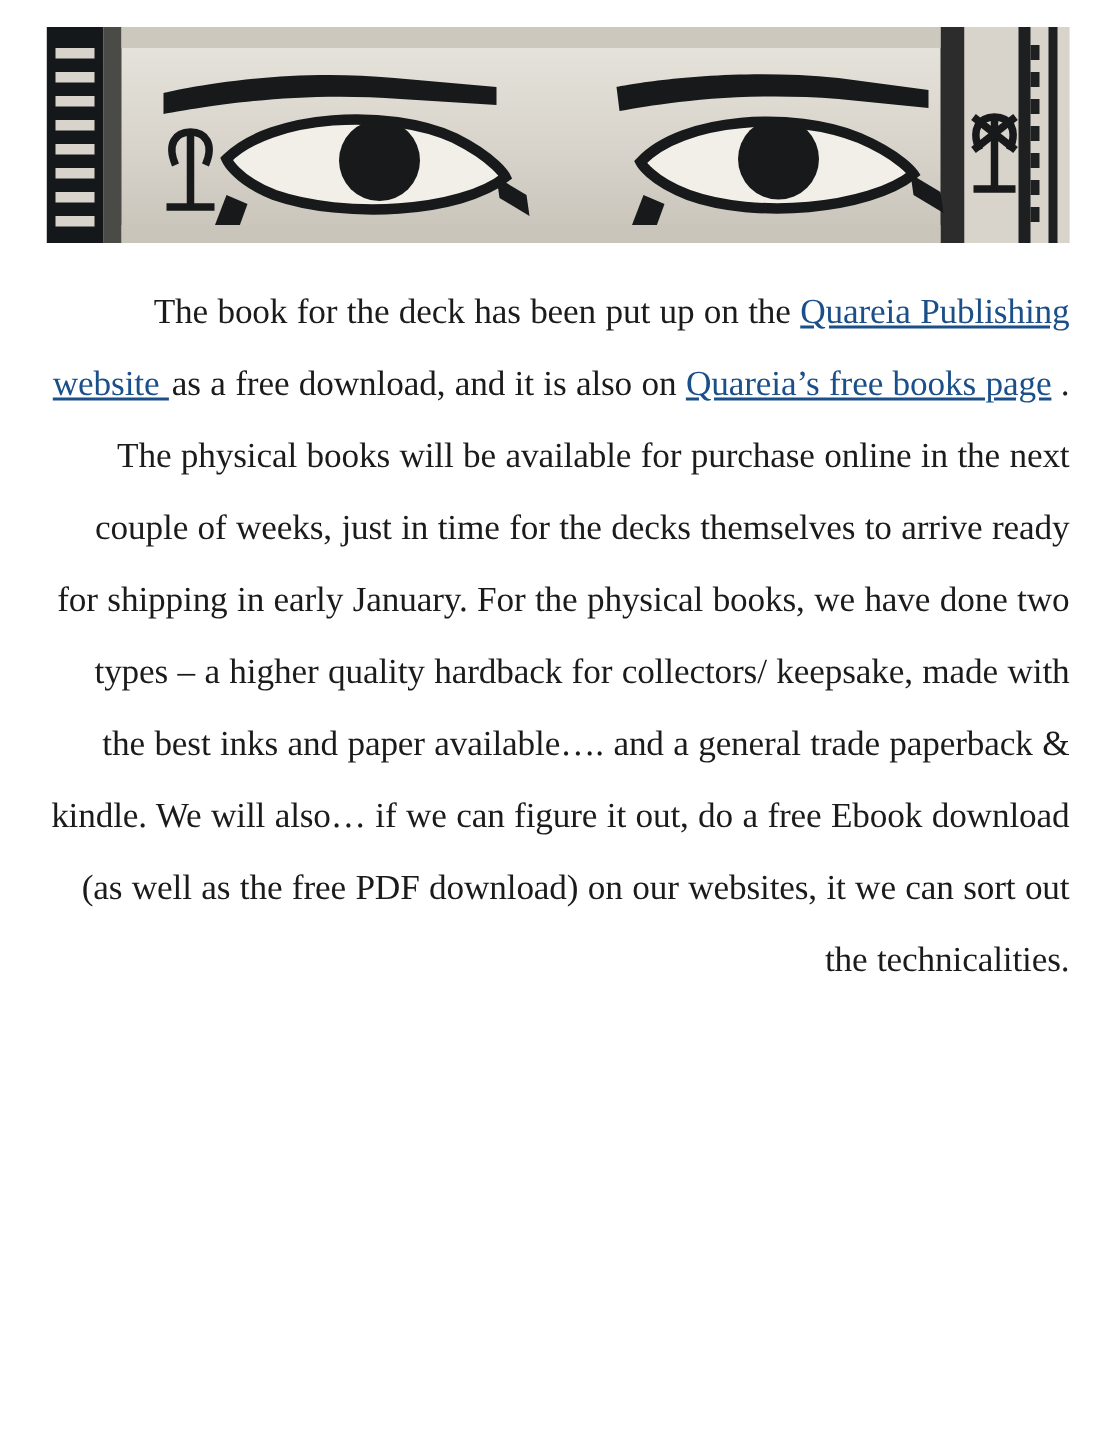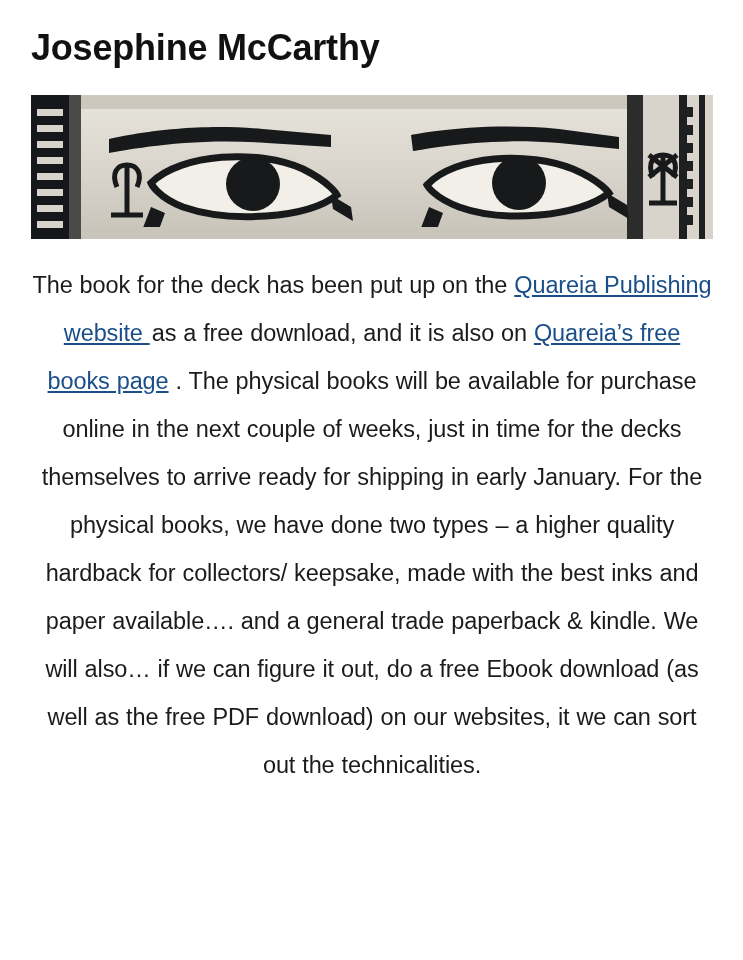--- a/index.html
+++ b/index.html
@@ -43,39 +43,38 @@
   .featured-image svg {
     display: block;
     width: 100%;
     height: 100%;
   }
   .post-body {
     font-size: 23.5px;
     line-height: 48px;
     color: #1b1b1b;
     letter-spacing: -0.1px;
-    font-family: Liberation Sans, sans-serif;
-    text-align: center;
+    font-family: Liberation Serif, serif;
+    text-align: right;
     word-spacing: 0.5px;
   }
   .post-body a {
     color: #1a4f8a;
     text-decoration: underline;
     text-underline-offset: 2px;
   }
   .post-body a.link-spaced {
     padding-right: 2px;
   }
 </style>
 </head>
 <body>
 
 <div class="page">
 
-  <h1 class="post-title">Josephine McCarthy</h1>
 
   <div class="featured-image">
     <svg viewBox="0 0 682 144" preserveAspectRatio="none">
       <defs>
         <linearGradient id="wall" x1="0" y1="0" x2="0" y2="1">
           <stop offset="0%" stop-color="#e8e5de"></stop>
           <stop offset="55%" stop-color="#d8d4cb"></stop>
           <stop offset="100%" stop-color="#c7c3b9"></stop>
         </linearGradient>
       </defs>

